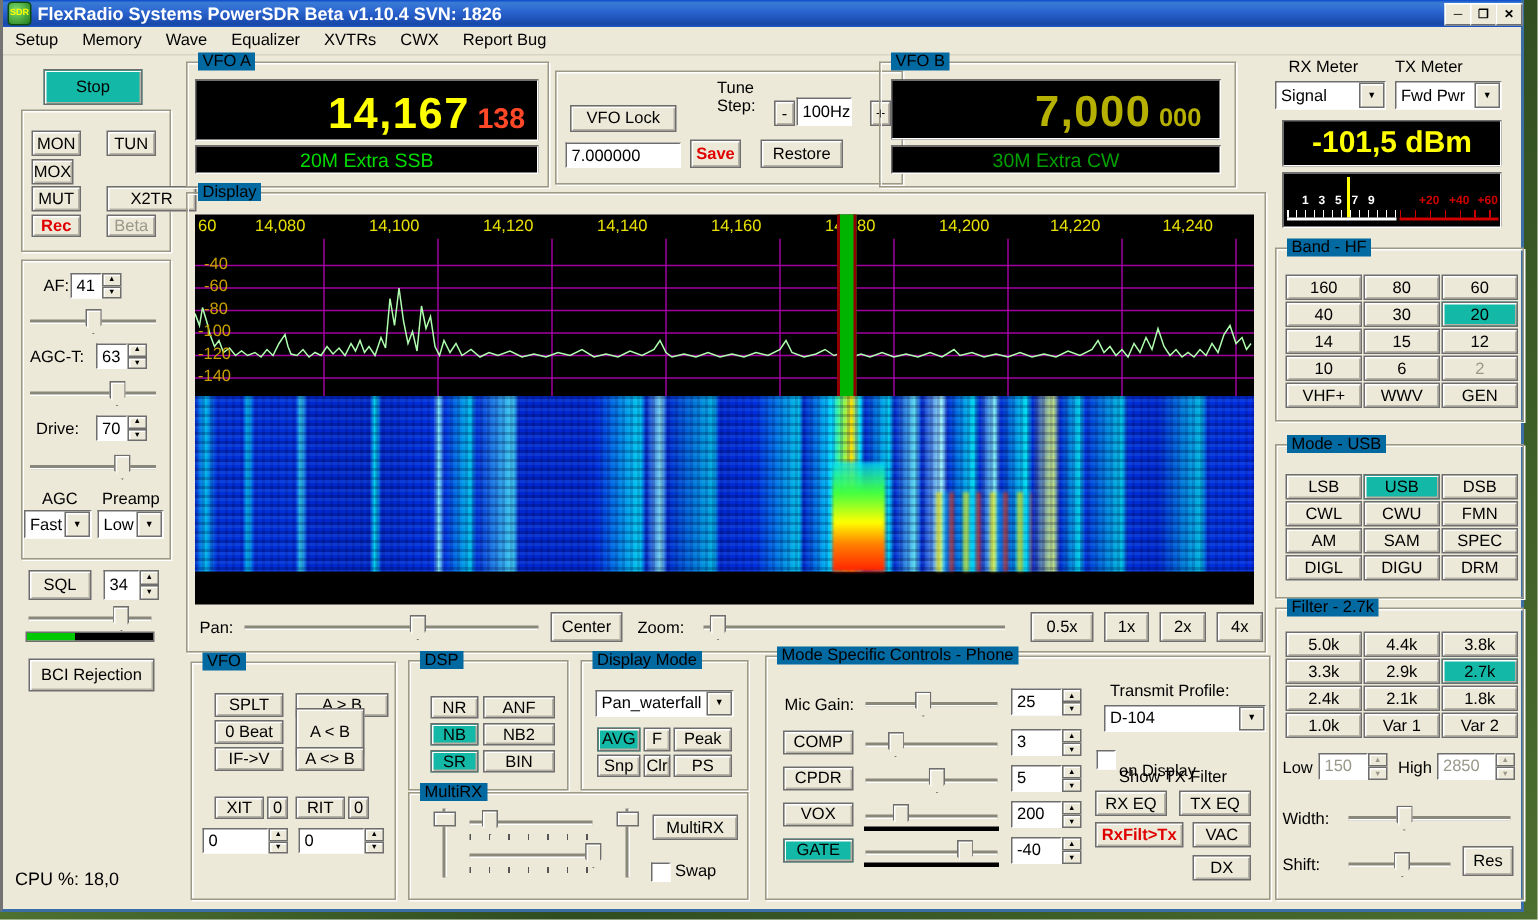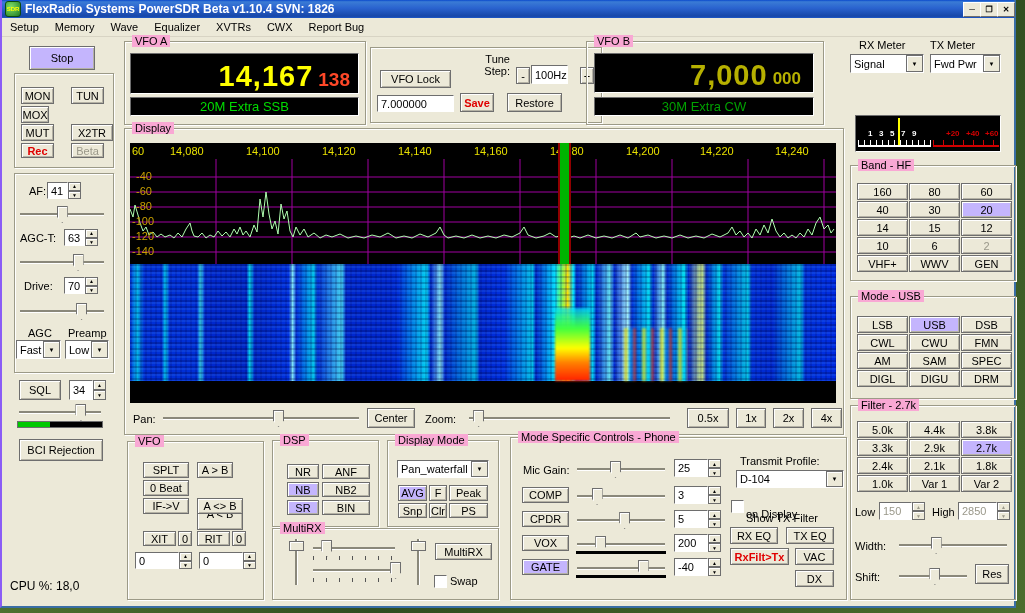--- a/index.html
+++ b/index.html
@@ -1,36 +1,36 @@
 <!DOCTYPE html>
 <html><head>
 <meta charset="utf-8">
 <style>
   html,body{margin:0;padding:0}
   body{width:1025px;height:613px;overflow:hidden;
        font-family:"Liberation Sans",sans-serif;font-size:11px;color:#000;
        background:linear-gradient(135deg,#3a5c28 0%,#587c35 30%,#2f4d20 60%,#4c6e2e 100%)}
   .a{position:absolute}
   .window{left:0;top:0;width:1016px;height:608px;background:#ece9d8;
-          border-left:2px solid #8b5cf6;border-right:2px solid #3a6ea5;border-bottom:2px solid #3a6ea5;box-sizing:border-box}
+          border-left:2px solid #737373;border-right:2px solid #3a6ea5;border-bottom:2px solid #3a6ea5;box-sizing:border-box}
   .titlebar{left:0;top:0;right:0;height:18px;
             background:linear-gradient(180deg,#0a49cc 0%,#3a7bd5 10%,#2a63cf 45%,#1747a8 90%,#1e58c8 100%);
             color:#fff;font-weight:bold;font-size:12px;display:flex;align-items:center;padding-left:3px}
   .appicon{width:14px;height:14px;border-radius:3px;margin-right:4px;
            background:radial-gradient(circle at 35% 35%,#7fe06a,#1f7a1f);border:1px solid #0c4a0c;
            color:#ff0;font-size:6px;font-weight:bold;display:flex;align-items:center;justify-content:center}
   .winbtn{width:16px;height:13px;background:#ece9d8;border:1px solid;border-color:#fff #6e6e6e #6e6e6e #fff;
           color:#000;font-size:8px;font-weight:bold;display:flex;align-items:center;justify-content:center}
   .menubar{left:0;top:18px;right:0;height:18px;background:#ece9d8;display:flex;align-items:center;border-bottom:1px solid #d8d4c4}
   .menuitem{padding:2px 8px;cursor:default}
   .gb{border:1px solid #9c9a87;box-shadow:inset 1px 1px 0 #fff,1px 1px 0 #fff}
-  .gb>.lbl{position:absolute;top:-7px;left:7px;background:#f9a8d4;padding:0 3px;white-space:nowrap}
+  .gb>.lbl{position:absolute;top:-7px;left:7px;background:#0369a1;padding:0 3px;white-space:nowrap}
   .btn{background:#ece9d8;border:1px solid #6e6e6e;box-shadow:inset 1px 1px 0 #fff,inset -1px -1px 0 #b5b2a5;
        display:flex;align-items:center;justify-content:center;white-space:nowrap;cursor:default;box-sizing:border-box}
-  .yellow{background:#c4b5fd}
+  .yellow{background:#14b8a6}
   .redtext{color:#e00000;font-weight:bold}
   .disabled{color:#9a988a}
   .sunkb{background:#000;border:1px solid;border-color:#6e6e6e #fff #fff #6e6e6e;box-sizing:border-box}
   .panel-sunken{background:#ece9d8;border:2px inset #e0ddcc;display:flex;align-items:center;justify-content:center;box-sizing:border-box}
   .field{background:#fff;border:1px solid;border-color:#6e6e6e #fff #fff #6e6e6e;display:flex;align-items:center;padding-left:3px;box-sizing:border-box}
   .combo{background:#fff;border:1px solid;border-color:#6e6e6e #fff #fff #6e6e6e;display:flex;align-items:center;box-sizing:border-box}
   .combo>span{flex:1;padding-left:3px;overflow:hidden;white-space:nowrap}
   .combo-btn{width:15px;align-self:stretch;background:#ece9d8;border:1px solid #6e6e6e;box-shadow:inset 1px 1px 0 #fff;
              font-size:6px;display:flex;align-items:center;justify-content:center}
   .spin{display:flex;box-sizing:border-box}
@@ -106,21 +106,21 @@
     <span class="menuitem">Report Bug</span>
   </div>
 
   <div class="a btn yellow" style="left:27px;top:46px;width:66px;height:24px">Stop</div>
 
   <div class="a gb" style="left:12px;top:73px;width:98px;height:93px">
     <div class="a btn" style="left:6px;top:13px;width:33px;height:17px">MON</div>
     <div class="a btn" style="left:56px;top:13px;width:33px;height:17px">TUN</div>
     <div class="a btn" style="left:6px;top:32px;width:28px;height:17px">MOX</div>
     <div class="a btn" style="left:6px;top:50px;width:33px;height:17px">MUT</div>
-    <div class="a btn" style="left:56px;top:50px;width:42px;height:17px">X2TR</div>
+    <div class="a btn" style="left:56px;top:50px;width:60px;height:17px">X2TR</div>
     <div class="a btn redtext" style="left:6px;top:69px;width:33px;height:15px">Rec</div>
     <div class="a btn disabled" style="left:56px;top:69px;width:33px;height:15px">Beta</div>
   </div>
 
   <div class="a gb" style="left:12px;top:173px;width:98px;height:198px">
     <span class="a glabel" style="left:14px;top:11px">AF:</span>
     <div class="a spin" style="left:32px;top:8px;width:34px;height:17px">
       <div class="spin-box">41</div>
       <div class="spin-ud">
           <div class="spin-b">▲</div>
@@ -195,21 +195,21 @@
       <span class="freqmain-a">14,167</span>
         <span class="freqsub-a">138</span>
     </div>
     <div class="a sunkb" style="left:5px;top:55px;width:229px;height:19px;display:flex;align-items:center;justify-content:center">
       <span class="banddisp-a">20M Extra SSB</span>
     </div>
   </div>
 
   <div class="a gb" style="left:368px;top:47px;width:230px;height:74px">
     <div class="a btn" style="left:9px;top:22px;width:71px;height:18px">VFO Lock</div>
-    <div class="a" style="left:107px;top:5px;width:32px;text-align:right">
+    <div class="a" style="left:107px;top:5px;width:32px;text-align:left">
       <div>Tune</div>
         <div>Step:</div>
     </div>
     <div class="a btn" style="left:145px;top:19px;width:14px;height:17px">-</div>
     <div class="a field" style="left:160px;top:17px;width:37px;height:19px">100Hz</div>
     <div class="a btn" style="left:209px;top:19px;width:14px;height:17px">+</div>
     <div class="a field" style="left:6px;top:47px;width:77px;height:17px">7.000000</div>
     <div class="a btn redtext" style="left:89px;top:45px;width:34px;height:19px">Save</div>
     <div class="a btn" style="left:136px;top:45px;width:55px;height:19px">Restore</div>
   </div>
@@ -227,20 +227,23 @@
 
   <span class="a glabel" style="left:857px;top:39px">RX Meter</span>
   <span class="a glabel" style="left:928px;top:39px">TX Meter</span>
   <div class="a combo" style="left:848px;top:54px;width:74px;height:19px">
     <span>Signal</span>
       <div class="combo-btn">▼</div>
   </div>
   <div class="a combo" style="left:928px;top:54px;width:71px;height:19px">
     <span>Fwd Pwr</span>
       <div class="combo-btn">▼</div>
+  </div>
+  <div class="a sunkb" style="left:853px;top:80px;width:146px;height:31px;display:flex;align-items:center;justify-content:center">
+    <span style="color:#ffff00;font-size:20px;font-weight:bold">-101,5 dBm</span>
   </div>
   <div class="a sunkb" style="left:853px;top:115px;width:146px;height:37px">
     <div class="a needle" style="left:42px;top:2px;width:2px;height:27px"></div>
     <span class="mnum" style="left:12px;top:13px">1</span>
     <span class="mnum" style="left:23px;top:13px">3</span>
     <span class="mnum" style="left:34px;top:13px">5</span>
     <span class="mnum" style="left:45px;top:13px">7</span>
     <span class="mnum" style="left:56px;top:13px">9</span>
     <span class="mnum red" style="left:90px;top:13px">+20</span>
     <span class="mnum red" style="left:110px;top:13px">+40</span>
@@ -402,23 +405,23 @@
       </div>
     <div class="a btn" style="left:562px;top:279px;width:42px;height:20px">0.5x</div>
     <div class="a btn" style="left:611px;top:279px;width:30px;height:20px">1x</div>
     <div class="a btn" style="left:648px;top:279px;width:31px;height:20px">2x</div>
     <div class="a btn" style="left:686px;top:279px;width:31px;height:20px">4x</div>
   </div>
 
   <div class="a gb" style="left:125px;top:441px;width:135px;height:157px">
     <span class="lbl">VFO</span>
     <div class="a btn" style="left:15px;top:20px;width:46px;height:16px">SPLT</div>
-    <div class="a btn" style="left:69px;top:20px;width:36px;height:16px">A &gt; B</div>
+    <div class="a btn" style="left:69px;top:20px;width:62px;height:16px">A &gt; B</div>
     <div class="a btn" style="left:15px;top:38px;width:46px;height:16px">0 Beat</div>
-    <div class="a btn" style="left:69px;top:56px;width:46px;height:32px">A &lt; B</div>
+    <div class="a btn" style="left:69px;top:30px;width:46px;height:32px">A &lt; B</div>
     <div class="a btn" style="left:15px;top:56px;width:46px;height:16px">IF-&gt;V</div>
     <div class="a btn" style="left:69px;top:56px;width:46px;height:16px">A &lt;&gt; B</div>
     <div class="a btn" style="left:15px;top:89px;width:33px;height:15px">XIT</div>
     <div class="a btn" style="left:50px;top:89px;width:14px;height:15px">0</div>
     <div class="a btn" style="left:69px;top:89px;width:33px;height:15px">RIT</div>
     <div class="a btn" style="left:104px;top:89px;width:14px;height:15px">0</div>
     <div class="a spin" style="left:7px;top:110px;width:57px;height:17px">
       <div class="spin-box">0</div>
       <div class="spin-ud">
           <div class="spin-b">▲</div>

